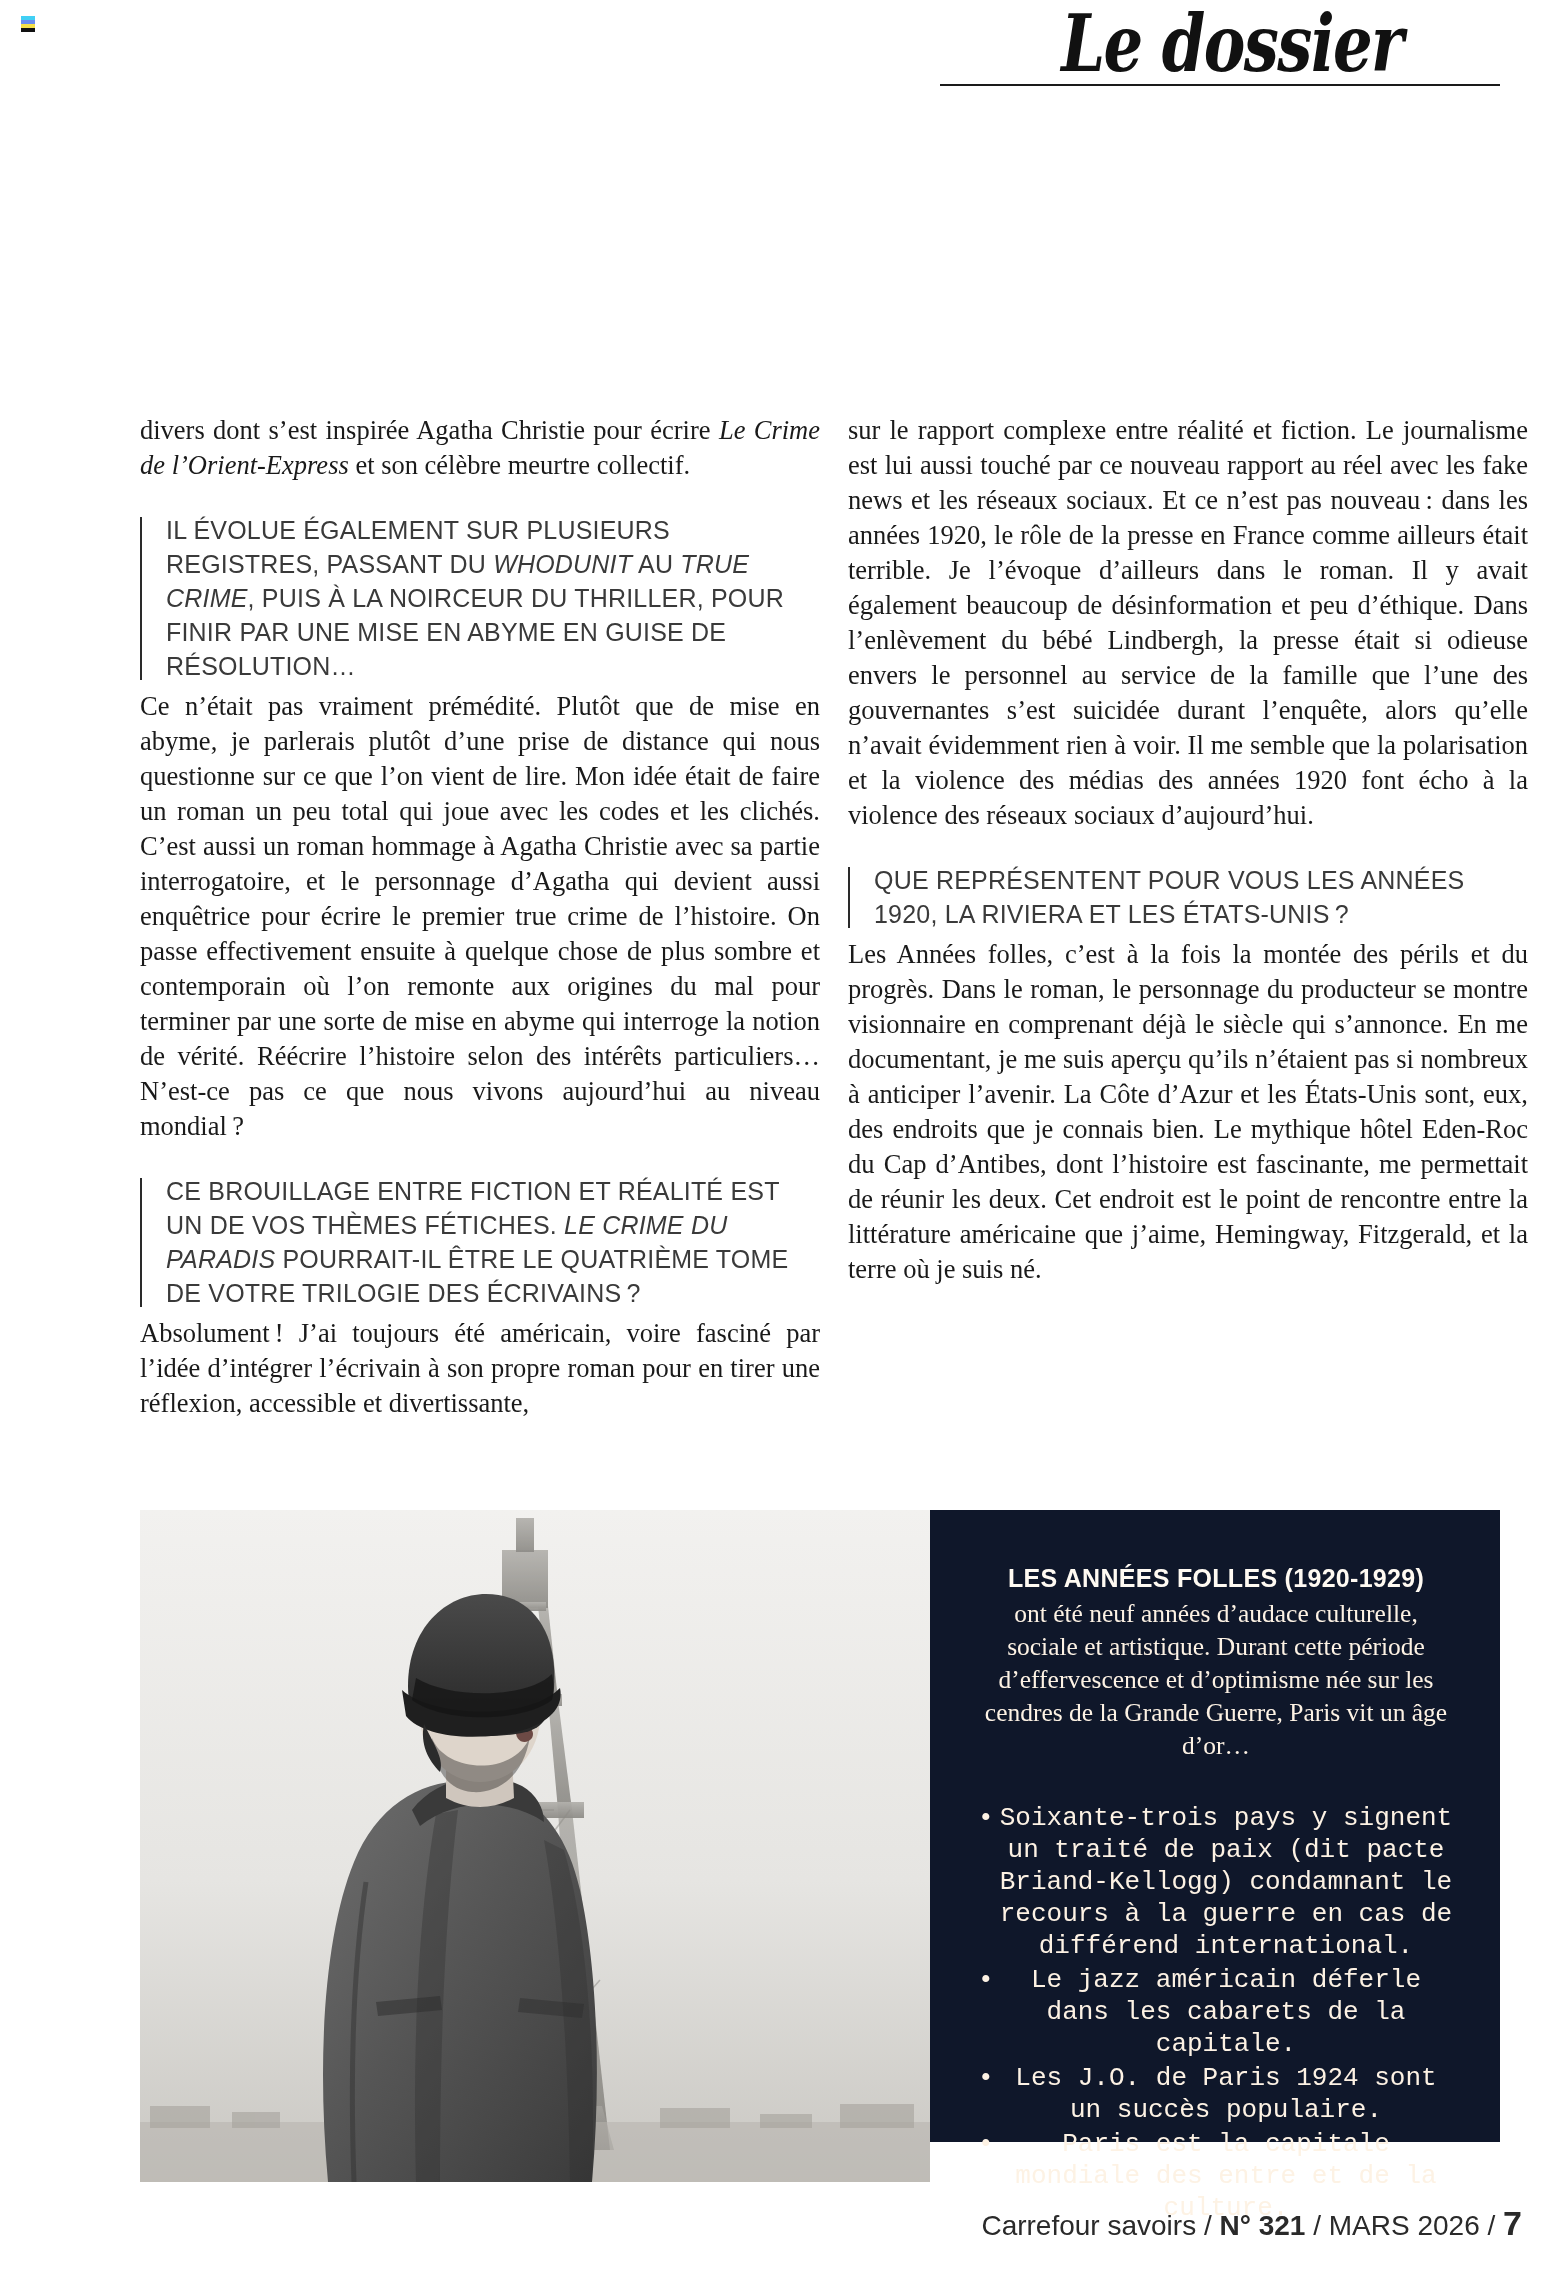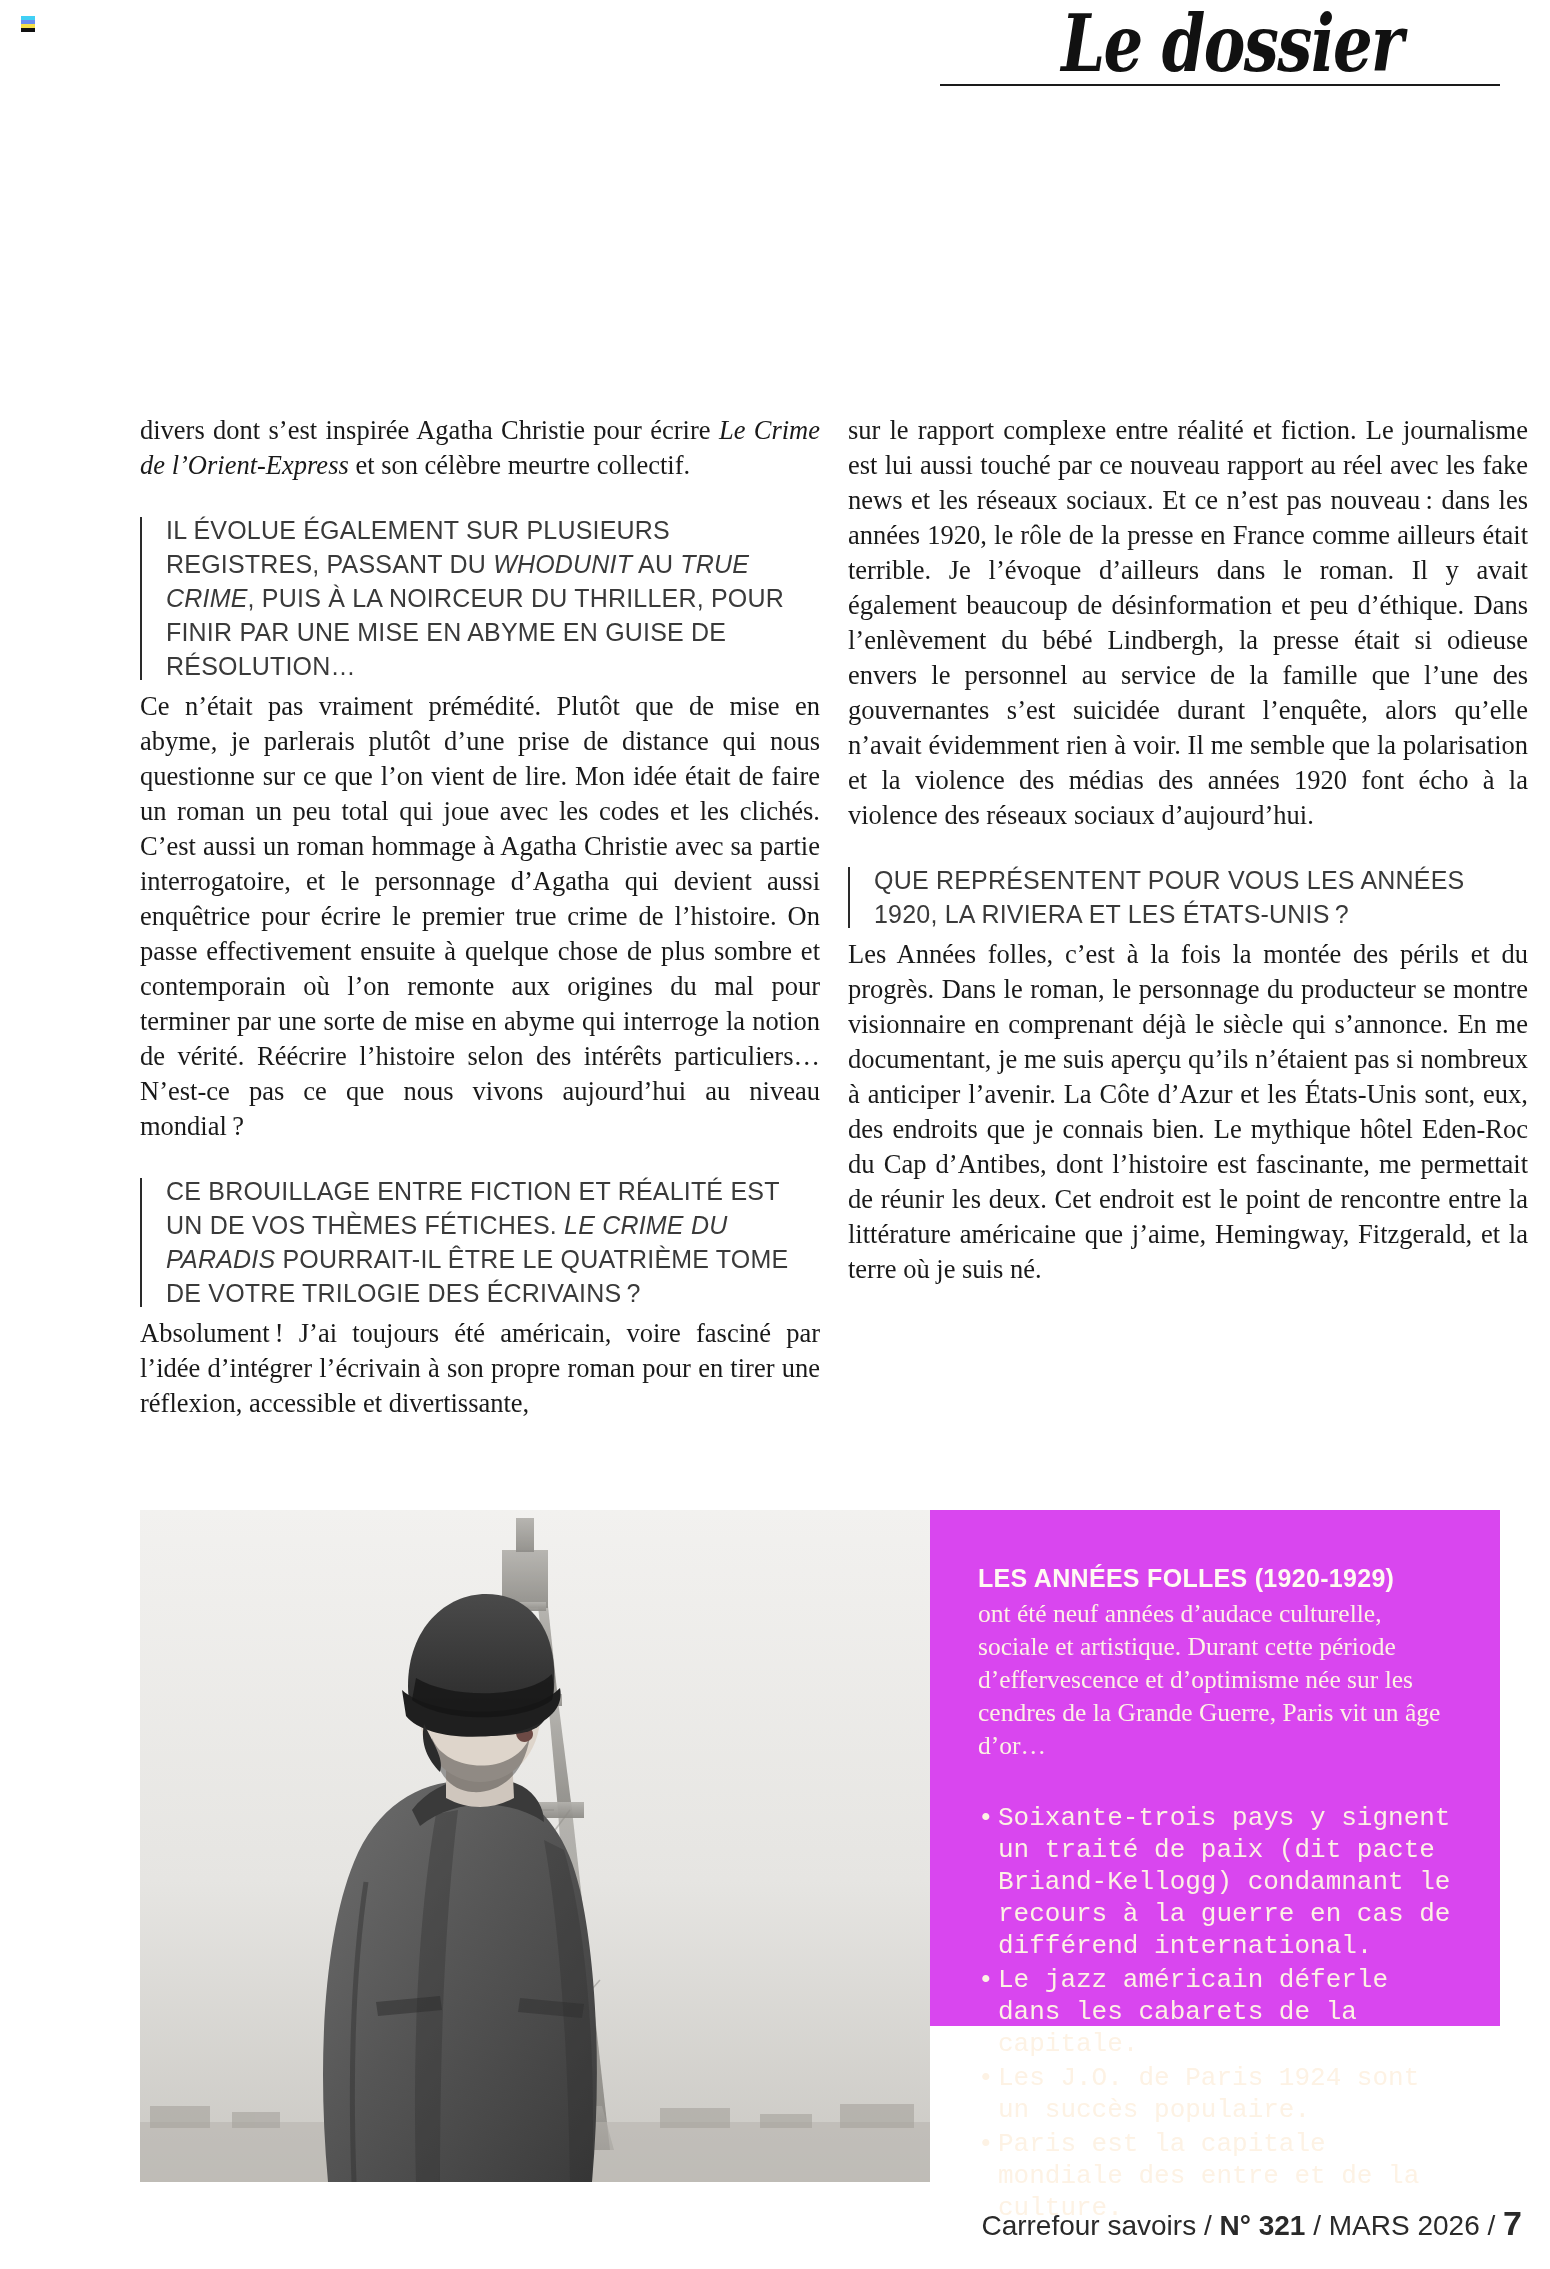--- a/index.html
+++ b/index.html
@@ -67,24 +67,25 @@
     position:absolute; left:140px; top:1510px;
     width:790px; height:672px;
     overflow:hidden;
     background:#d8d8d6;
   }
   .photo svg { display:block; width:100%; height:100%; }
 
   
   .callout {
     position:absolute; left:930px; top:1510px;
-    width:570px; height:516px;
-    background:#d946ef;
+    width:570px; height:632px;
+    background:#0f172a;
     padding:54px 46px 30px 48px;
     color:#fdf3e6;
+    text-align:center;
   }
   .callout-heading {
     font-family:"Liberation Sans", sans-serif;
     font-weight:700; font-size:25px;
     letter-spacing:0.3px;
     color:#fffaf2;
     margin-bottom:4px;
   }
   .callout-intro {
     font-family:"Liberation Serif", serif;

